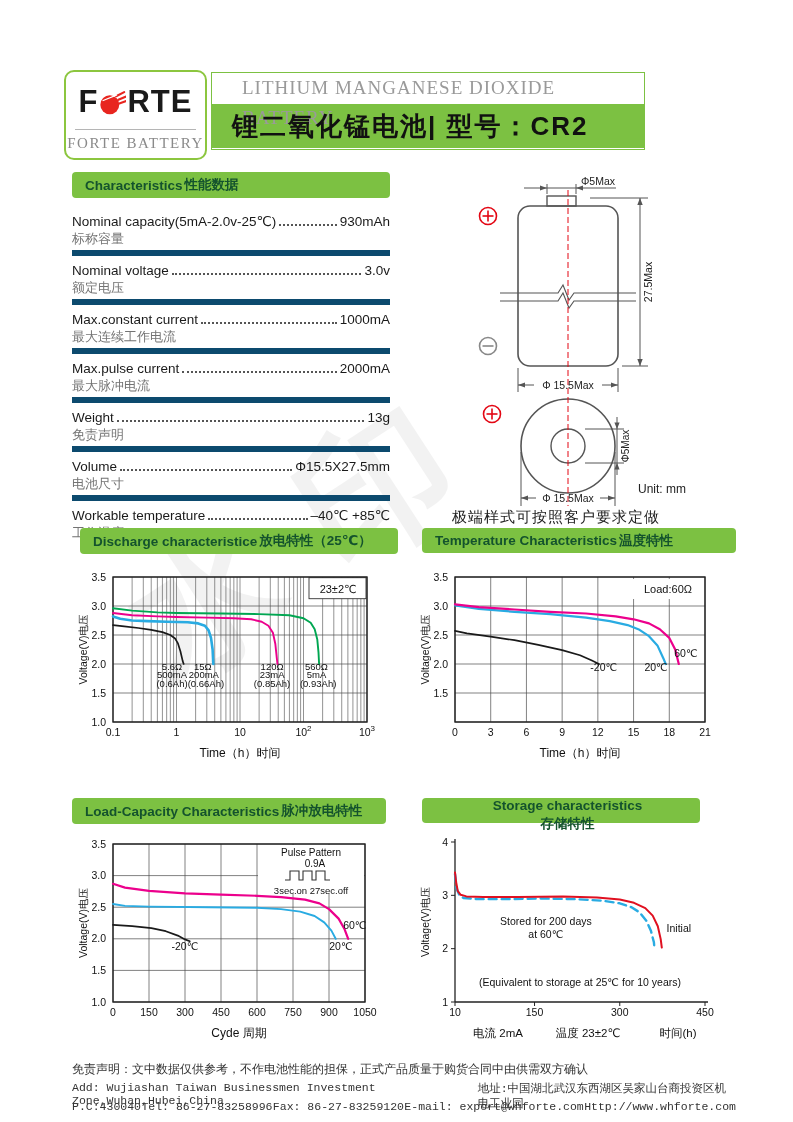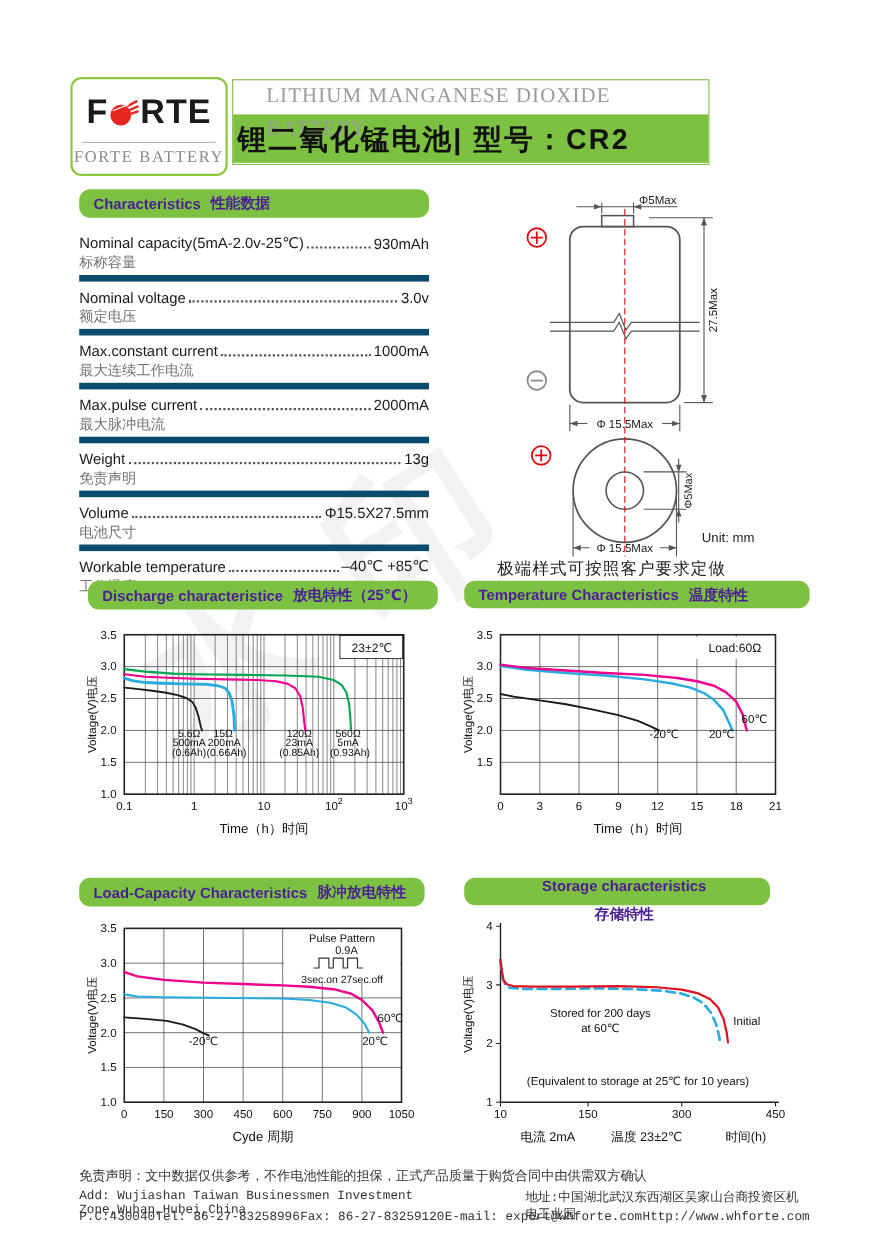--- a/index.html
+++ b/index.html
@@ -31,27 +31,27 @@
     color:#8a8a8a; font-size:15px; letter-spacing:1.5px; line-height:27px; text-align:center;
   }
   .title-block { left:211px; top:72px; width:434px; height:78px; border:1.5px solid #7cc142; background:#fff; }
   .title-en {
     height:31px; line-height:30px; padding-left:30px;
     font-family:"Liberation Serif","DejaVu Serif",serif;
     font-size:19px; color:#9a9a9a; letter-spacing:1px;
   }
   .title-zh {
     height:44px; line-height:44px; background:#7cc142; color:#111;
-    font-weight:bold; font-size:26px; padding-left:4px; letter-spacing:2px;
+    font-weight:bold; font-size:26px; padding-left:20px; letter-spacing:2px;
   }
 
   
   .bar {
-    background:#7cc142; color:#4c1d95; font-weight:bold; font-size:13.5px;
-    display:flex; align-items:center; gap:9px; padding-left:13px; border-radius:10px;
+    background:#7cc142; color:#14532d; font-weight:bold; font-size:13.5px;
+    display:flex; align-items:center; gap:2px; padding-left:13px; border-radius:4px;
   }
   .bar-char      { left:72px;  top:172px; width:318px; height:26px; }
   .bar-discharge { left:80px;  top:528px; width:318px; height:26px; }
   .bar-temp      { left:422px; top:528px; width:314px; height:25px;align-items:center; }
   .bar-load      { left:72px;  top:798px; width:314px; height:26px; }
   .bar-storage   { left:422px; top:798px; width:278px; height:25px;flex-direction:column; }
 
   
   .spec-list { left:72px; top:207px; width:318px; }
   .spec-row  { border-bottom:6px solid #0c4a6e; padding:3px 0 2px 0; }

